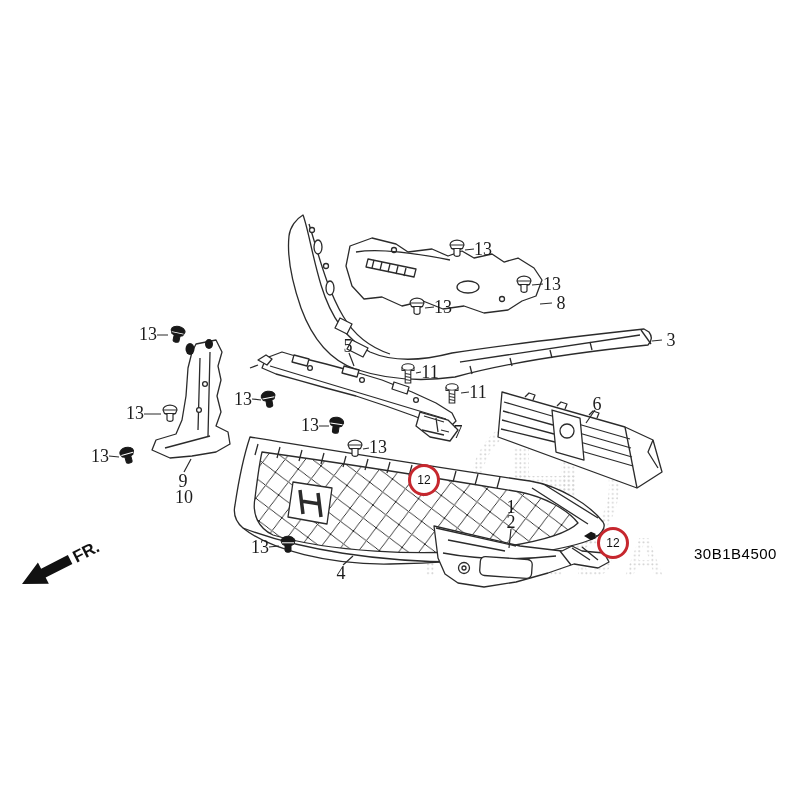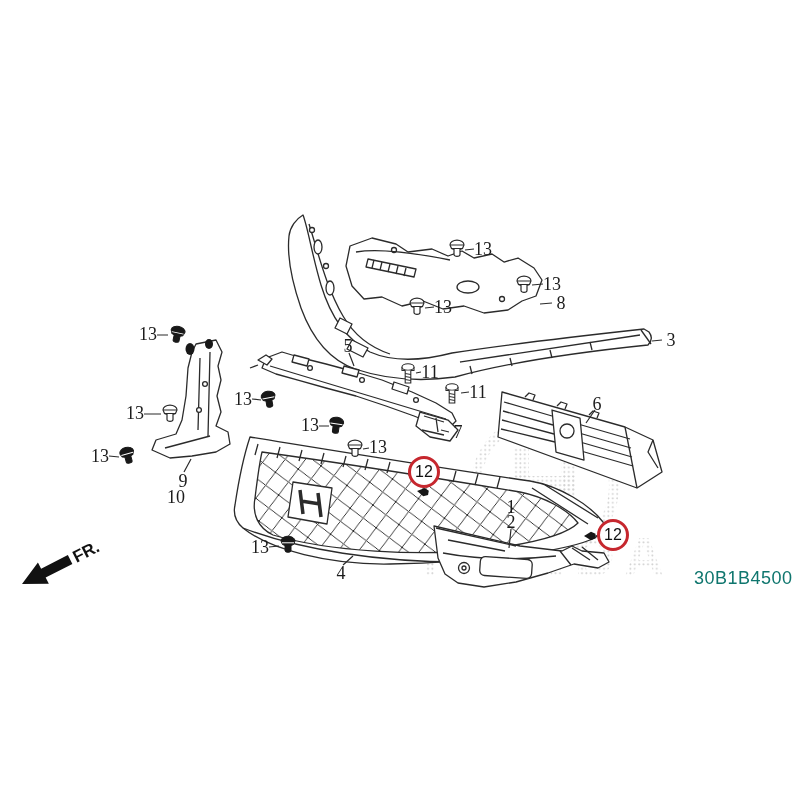--- a/index.html
+++ b/index.html
@@ -3,22 +3,22 @@
 <meta charset="utf-8">
 <style>
   html,body{margin:0;padding:0;background:#fff;}
   .stage{position:relative;width:800px;height:800px;background:#fff;overflow:hidden;
          font-family:"Liberation Sans",sans-serif;}
   .stage svg{position:absolute;left:0;top:0;}
   .lbl{position:absolute;transform:translate(-50%,-50%);font-size:18px;color:#1c1c1c;
        line-height:1;white-space:nowrap;font-family:Liberation Serif, serif;}
   .circ{position:absolute;transform:translate(-50%,-50%);width:26px;height:26px;
         border:3px solid #c6272e;border-radius:50%;background:#fff;display:flex;
-        align-items:center;justify-content:center;font-size:16px;color:#111;}
-  .code{position:absolute;left:694px;top:568px;font-size:18px;color:#0f766e;letter-spacing:.5px;}
+        align-items:center;justify-content:center;font-size:12px;color:#111;margin-top:8px;}
+  .code{position:absolute;left:694px;top:545px;font-size:15px;color:#000000;letter-spacing:.5px;}
 </style>
 </head>
 <body>
 
 <div class="stage">
 
 <svg width="800" height="800" viewBox="0 0 800 800">
   <defs>
     <pattern id="dots" width="4.4" height="4.4" patternUnits="userSpaceOnUse">
       <circle cx="1.2" cy="1.2" r="1" fill="#d2d2d2"></circle>
@@ -186,21 +186,21 @@
 <div class="lbl" style="left:478px;top:392px">11</div>
 <div class="lbl" style="left:148px;top:334px">13</div>
 <div class="lbl" style="left:243px;top:399px">13</div>
 <div class="lbl" style="left:135px;top:413px">13</div>
 <div class="lbl" style="left:310px;top:425px">13</div>
 <div class="lbl" style="left:597px;top:404px">6</div>
 <div class="lbl" style="left:458px;top:432px">7</div>
 <div class="lbl" style="left:100px;top:456px">13</div>
 <div class="lbl" style="left:378px;top:447px">13</div>
 <div class="lbl" style="left:183px;top:481px">9</div>
-<div class="lbl" style="left:176px;top:497px">10</div>
+<div class="lbl" style="left:184px;top:497px">10</div>
 <div class="lbl" style="left:511px;top:507px">1</div>
 <div class="lbl" style="left:511px;top:522px">2</div>
 <div class="lbl" style="left:260px;top:547px">13</div>
 <div class="lbl" style="left:341px;top:573px">4</div>
 
 <div class="circ" style="left:424px;top:472px">12</div>
 <div class="circ" style="left:613px;top:535px">12</div>
 
 <div class="code">30B1B4500</div>
 

